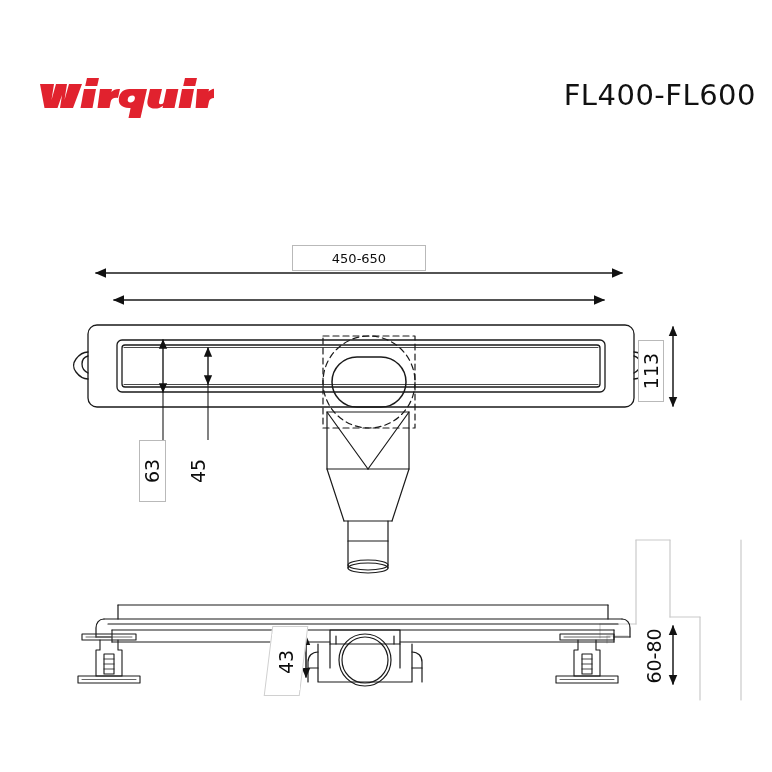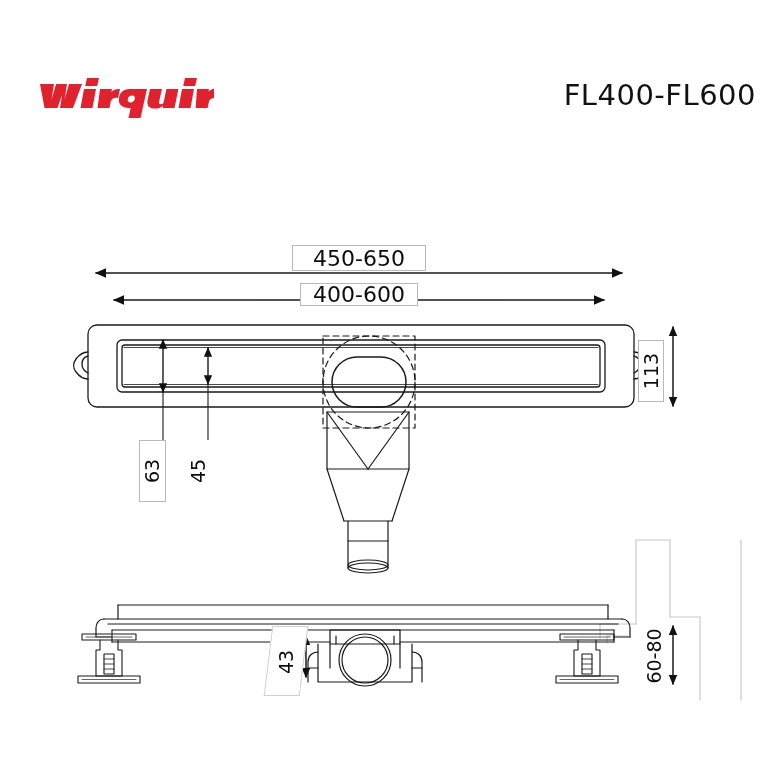--- a/index.html
+++ b/index.html
@@ -52,21 +52,21 @@
     border: 1px solid #b9b9b9;
     color: #0d0d0d;
     font-family: "DejaVu Sans", sans-serif;
     display: flex;
     align-items: center;
     justify-content: center;
     box-sizing: border-box;
     white-space: nowrap;
   }
   .dim-box.h {
-    font-size: 22px;
+    font-size: 13px;
   }
   .dim-box.v {
     font-size: 19px;
   }
   .dim-box.v .inner {
     transform: rotate(-90deg);
     white-space: nowrap;
   }
   .dim-box.noborder {
     border: none;
@@ -266,21 +266,20 @@
       </g>
 
       <g stroke-width="1.5">
         <line x1="673" y1="626" x2="673" y2="684" marker-start="url(#arrStart)" marker-end="url(#arrEnd)"></line>
       </g>
     </g>
   </svg>
 
   <div class="dim-box h" style="left:292px; top:245px; width:134px; height:26px;">450-650</div>
 
-  <div class="dim-box h" style="left:300px; top:283px; width:118px; height:23px;">400-600</div>
 
   <div class="dim-box v" style="left:139px; top:440px; width:27px; height:62px;">
     <span class="inner">63</span>
   </div>
 
   <div class="dim-box v noborder" style="left:185px; top:440px; width:27px; height:62px;">
     <span class="inner">45</span>
   </div>
 
   <div class="dim-box v" style="left:638px; top:340px; width:26px; height:62px;">

